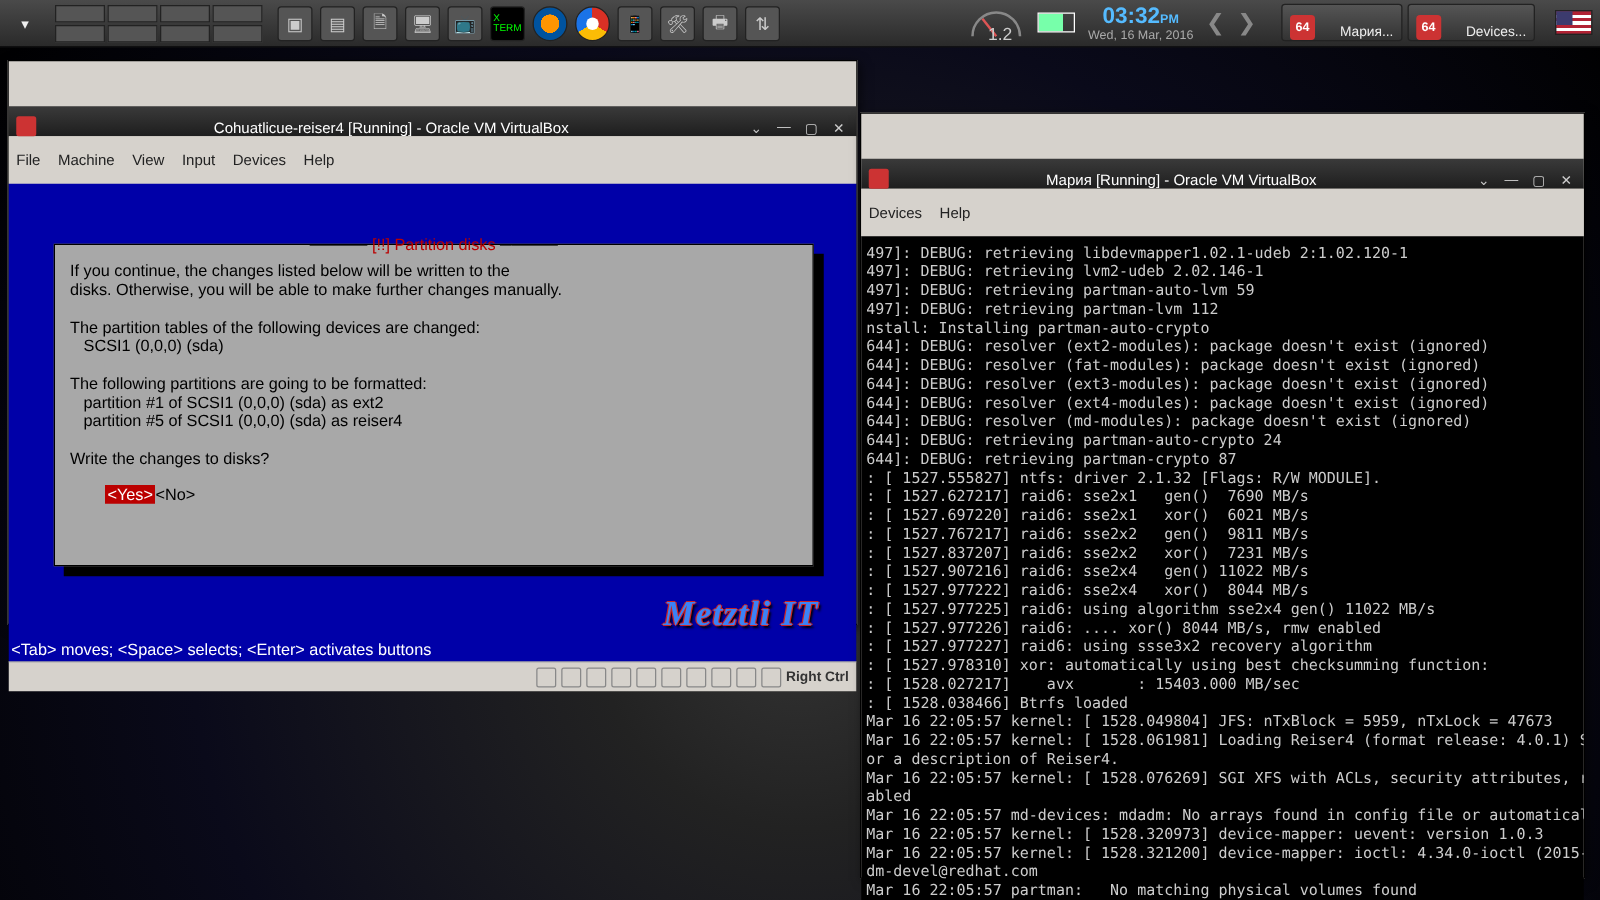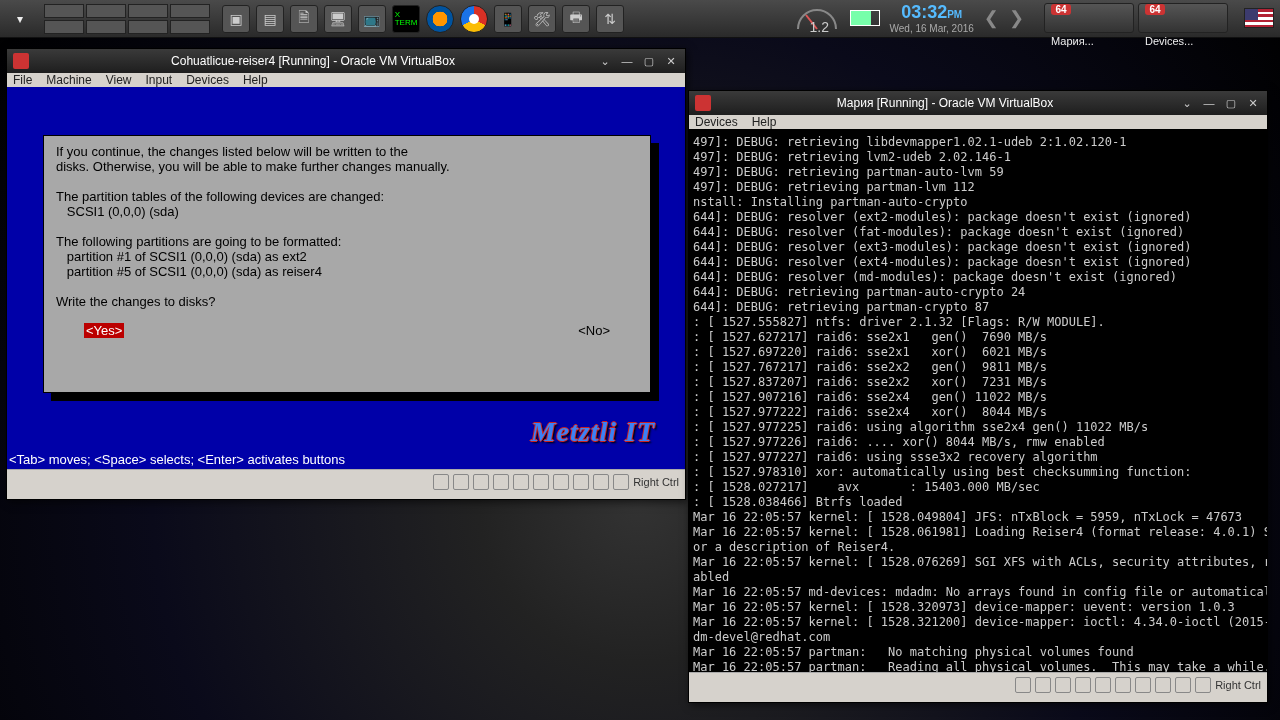--- a/index.html
+++ b/index.html
@@ -27,60 +27,60 @@
   .chromium { background: conic-gradient(#d93025 0 120deg,#fbbc05 120deg 240deg,#1a73e8 240deg 360deg); border-radius:50%; position:relative;}
   .chromium::after{content:'';position:absolute;inset:8px;background:#fff;border-radius:50%;}
   .clock-area { margin-left:auto; display:flex; align-items:center; gap:10px; }
   .gauge { width:46px; height:30px; position:relative; color:#ccc; font-size:14px;}
   .battery { width:30px; height:16px; border:1px solid #fff; background:linear-gradient(to right,#7fa 0% 70%,transparent 70%); position:relative; color:#fff; font-size:9px; text-align:center; line-height:14px;}
   .clock { text-align:center; line-height:1.1; }
   .clock .time { color:#5bf; font-size:18px; font-weight:bold; }
   .clock .time .ampm { font-size:10px; }
   .clock .date { color:#aaa; font-size:10px; }
   .task-buttons { display:flex; gap:4px; margin-left:10px; }
-  .task-btn { height:30px; min-width:90px; background:linear-gradient(#555,#333); border:1px solid #222; border-radius:3px; display:flex; align-items:flex-start; gap:20px; padding:0 6px; color:#eee; font-size:11px;flex-direction:column; }
+  .task-btn { height:30px; min-width:90px; background:linear-gradient(#555,#333); border:1px solid #222; border-radius:3px; display:flex; align-items:flex-end; gap:20px; padding:0 6px; color:#eee; font-size:11px; }
   .task-btn .ico { width:20px;height:20px;background:#c33;border-radius:3px;display:flex;align-items:center;justify-content:center;color:#fff;font-size:10px;font-weight:bold;}
   .flag { width:30px; height:20px; background:linear-gradient(#b22234 0 15%,#fff 15% 30%,#b22234 30% 45%,#fff 45% 60%,#b22234 60% 75%,#fff 75% 90%,#b22234 90%); position:relative; margin-left:6px; border:1px solid #222;}
   .flag::before{content:'';position:absolute;top:0;left:0;width:13px;height:11px;background:#3c3b6e;}
 
   
   .window {
     position:absolute; background:#d6d2cc; border:1px solid #000; box-shadow:2px 2px 8px rgba(0,0,0,.6);
   }
   .win1 { left:6px; top:48px; width:680px; height:452px; }
   .titlebar {
-    height:24px; background:linear-gradient(#3a3a3a,#1e1e1e); color:#fff; display:flex; align-items:center; padding:0 6px; gap:6px; font-size:12px;
+    height:24px; background:linear-gradient(#3a3a3a,#1e1e1e); color:#fff; display:flex; align-items:flex-end; padding:0 6px; gap:6px; font-size:12px;margin-top:36px;
   }
   .titlebar .icon { width:16px;height:16px;background:#c33;border-radius:2px;}
   .titlebar .title { flex:1; text-align:center; }
   .winbtns { display:flex; gap:6px; }
   .winbtn { width:16px;height:14px;display:flex;align-items:center;justify-content:center;color:#ccc;cursor:pointer;font-size:11px;}
-  .menubar { height:14px; background:#d6d2cc; display:flex; align-items:center; padding:0 6px; gap:14px; font-size:12px; color:#222; }
+  .menubar { height:38px; background:#d6d2cc; display:flex; align-items:center; padding:0 6px; gap:14px; font-size:12px; color:#222; }
   .vm-screen {
     position:relative; margin:0; background:#0000a8; color:#a8a8a8;
     font-family:"DejaVu Sans Mono","Liberation Mono",monospace; font-size:13px; line-height:15px;
     height:382px; padding:6px;
   }
   .dialog {
     position:absolute; left:36px; top:48px; width:608px; height:258px;
     background:#a8a8a8; color:#000; border:1px solid #000;
     box-shadow:8px 8px 0 #000;
     padding:8px 12px;
   }
   .dialog .dlg-title { text-align:center; color:#b00; margin-top:-16px; margin-bottom:6px; white-space:pre;}
-  .dialog .yn { display:flex; justify-content:space-between; padding:0 28px; margin-top:14px;}
+  .dialog .yn { display:flex; justify-content:flex-start; padding:0 28px; margin-top:14px;}
   .dialog .yes { background:#b00; color:#fff; padding:0 2px;}
   .watermark {
     position:absolute; right:30px; bottom:30px; font-family:serif; font-size:28px; font-weight:bold;
     color:#3b82f6; text-shadow:1px 0 #c22,-1px 0 #c22,0 1px #c22,0 -1px #c22,2px 2px 2px #000;
     letter-spacing:1px; font-style:italic;
   }
   .hint { position:absolute; left:2px; bottom:2px; color:#fff; white-space:pre;}
   .vb-status {
-    height:24px; background:#d6d2cc; border-top:1px solid #aaa; display:flex; align-items:center; justify-content:flex-end; gap:4px; padding:0 6px; font-size:11px; color:#333;
+    height:24px; background:#d6d2cc; border-top:1px solid #aaa; display:flex; align-items:center; justify-content:flex-end; gap:4px; padding:0 6px; font-size:11px; color:#333;font-weight:bold;
   }
   .vb-ico { width:16px;height:16px;border:1px solid #888;border-radius:2px;display:inline-block;}
 
   
   .win2 { left:688px; top:90px; width:580px; height:613px; }
   .win2 .menubar { gap:14px; }
   .console {
     background:#000; color:#ccc; font-family:"DejaVu Sans Mono","Liberation Mono",monospace;
     font-size:12px; line-height:15px; height:543px; overflow:hidden; padding:6px 4px; white-space:pre;
   }
@@ -165,20 +165,21 @@
   <div class="menubar">
     <span>File</span>
     <span>Machine</span>
     <span>View</span>
     <span>Input</span>
     <span>Devices</span>
     <span>Help</span>
   </div>
   <div class="vm-screen">
     <div class="dialog">
+      <div class="dlg-title"><span style="color:#000">───── </span><span>[!!] Partition disks</span><span style="color:#000"> ─────</span></div>
       <div style="white-space:pre-wrap">If you continue, the changes listed below will be written to the
 disks. Otherwise, you will be able to make further changes manually.
 
 The partition tables of the following devices are changed:
    SCSI1 (0,0,0) (sda)
 
 The following partitions are going to be formatted:
    partition #1 of SCSI1 (0,0,0) (sda) as ext2
    partition #5 of SCSI1 (0,0,0) (sda) as reiser4
 

